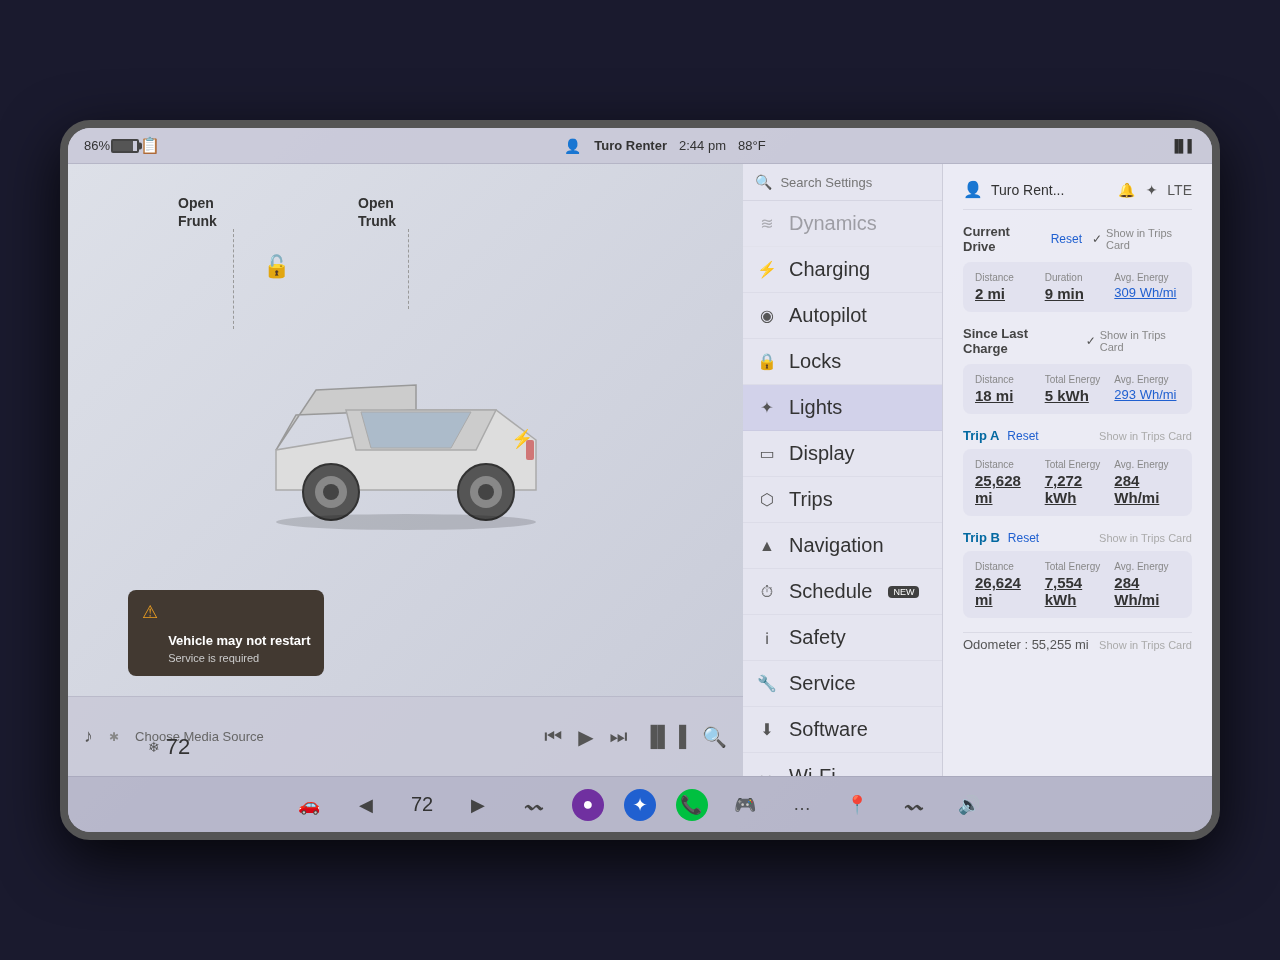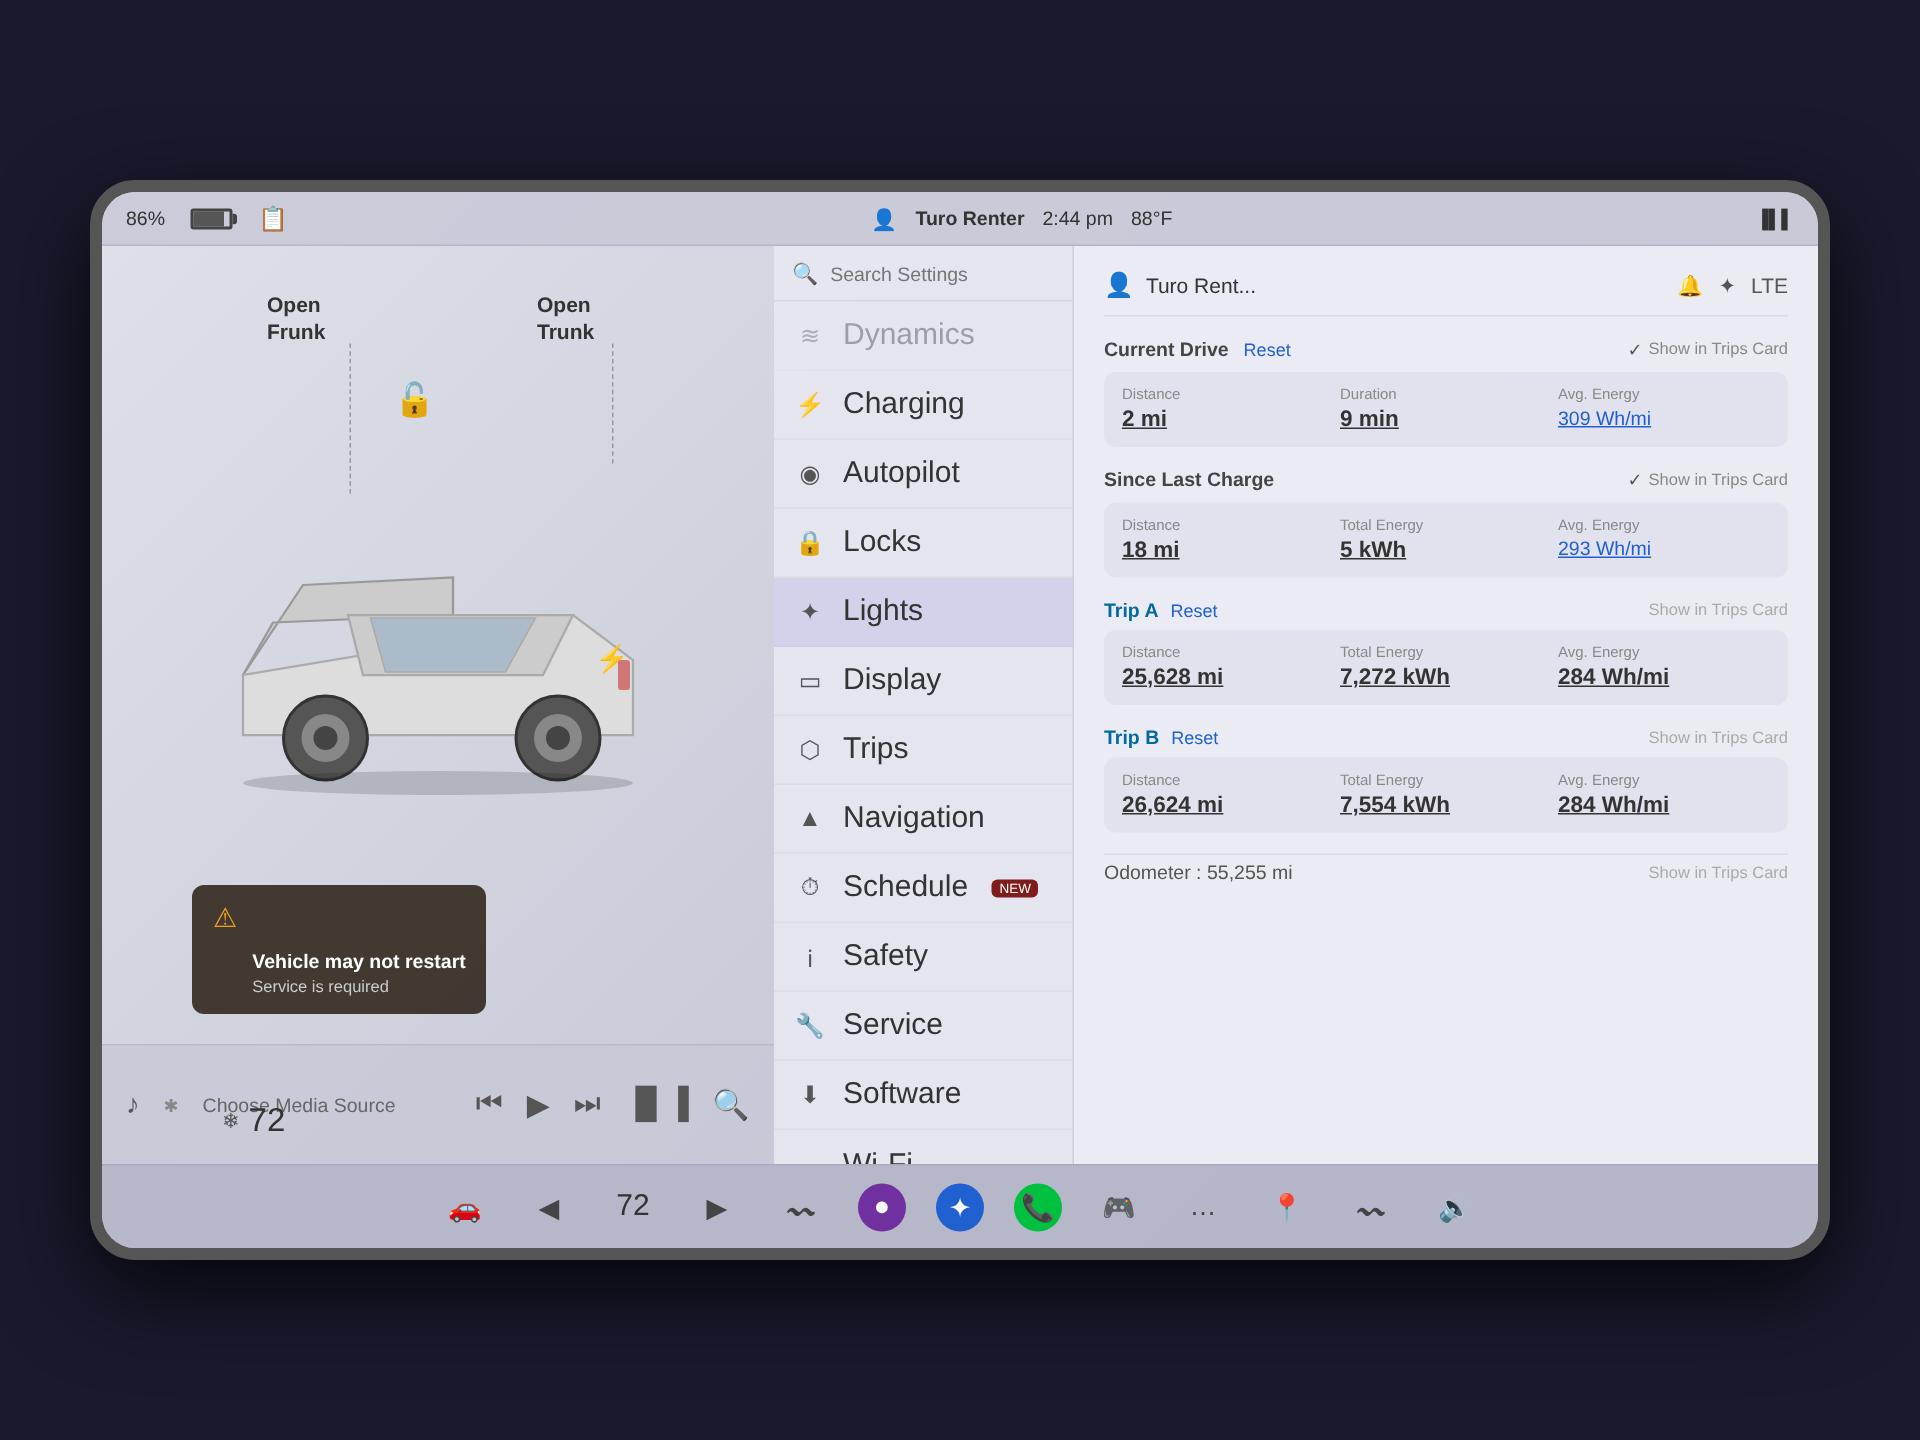--- a/index.html
+++ b/index.html
@@ -38,21 +38,21 @@
       align-items: center;
       justify-content: space-between;
       padding: 0 16px;
       border-bottom: 1px solid rgba(150,150,170,0.4);
       font-size: 13px;
       color: #333;
     }
     .status-left {
       display: flex;
       align-items: center;
-      gap: 17px;
+      gap: 1px;
     }
     .battery-indicator {
       display: flex;
       align-items: center;
       gap: 4px;
     }
     .battery-box {
       width: 28px;
       height: 14px;
       border: 2px solid #444;
@@ -85,21 +85,21 @@
 
     
     .main-content {
       flex: 1;
       display: flex;
       overflow: hidden;
     }
 
     
     .left-panel {
-      width: 448px;
+      width: 675px;
       position: relative;
       background: linear-gradient(135deg, #dde0e8 0%, #c8cbd8 100%);
       overflow: hidden;
     }
     .car-container {
       position: absolute;
       top: 20px;
       left: 0;
       right: 0;
       bottom: 80px;
@@ -238,21 +238,21 @@
       gap: 12px;
       cursor: pointer;
       font-size: 14px;
       color: #333;
       border-bottom: 1px solid rgba(150,150,170,0.1);
     }
     .menu-item.active { background: rgba(100,100,200,0.15); }
     .menu-item-icon { font-size: 16px; color: #555; width: 20px; text-align: center; }
     .menu-item-label { font-size: 20px; }
     .new-badge {
-      background: #7f1d1d;
+      background: #404040;
       color: white;
       font-size: 9px;
       padding: 1px 5px;
       border-radius: 4px;
       margin-left: 4px;
     }
     .menu-item.grayed { opacity: 0.4; }
 
     
     .right-panel {

